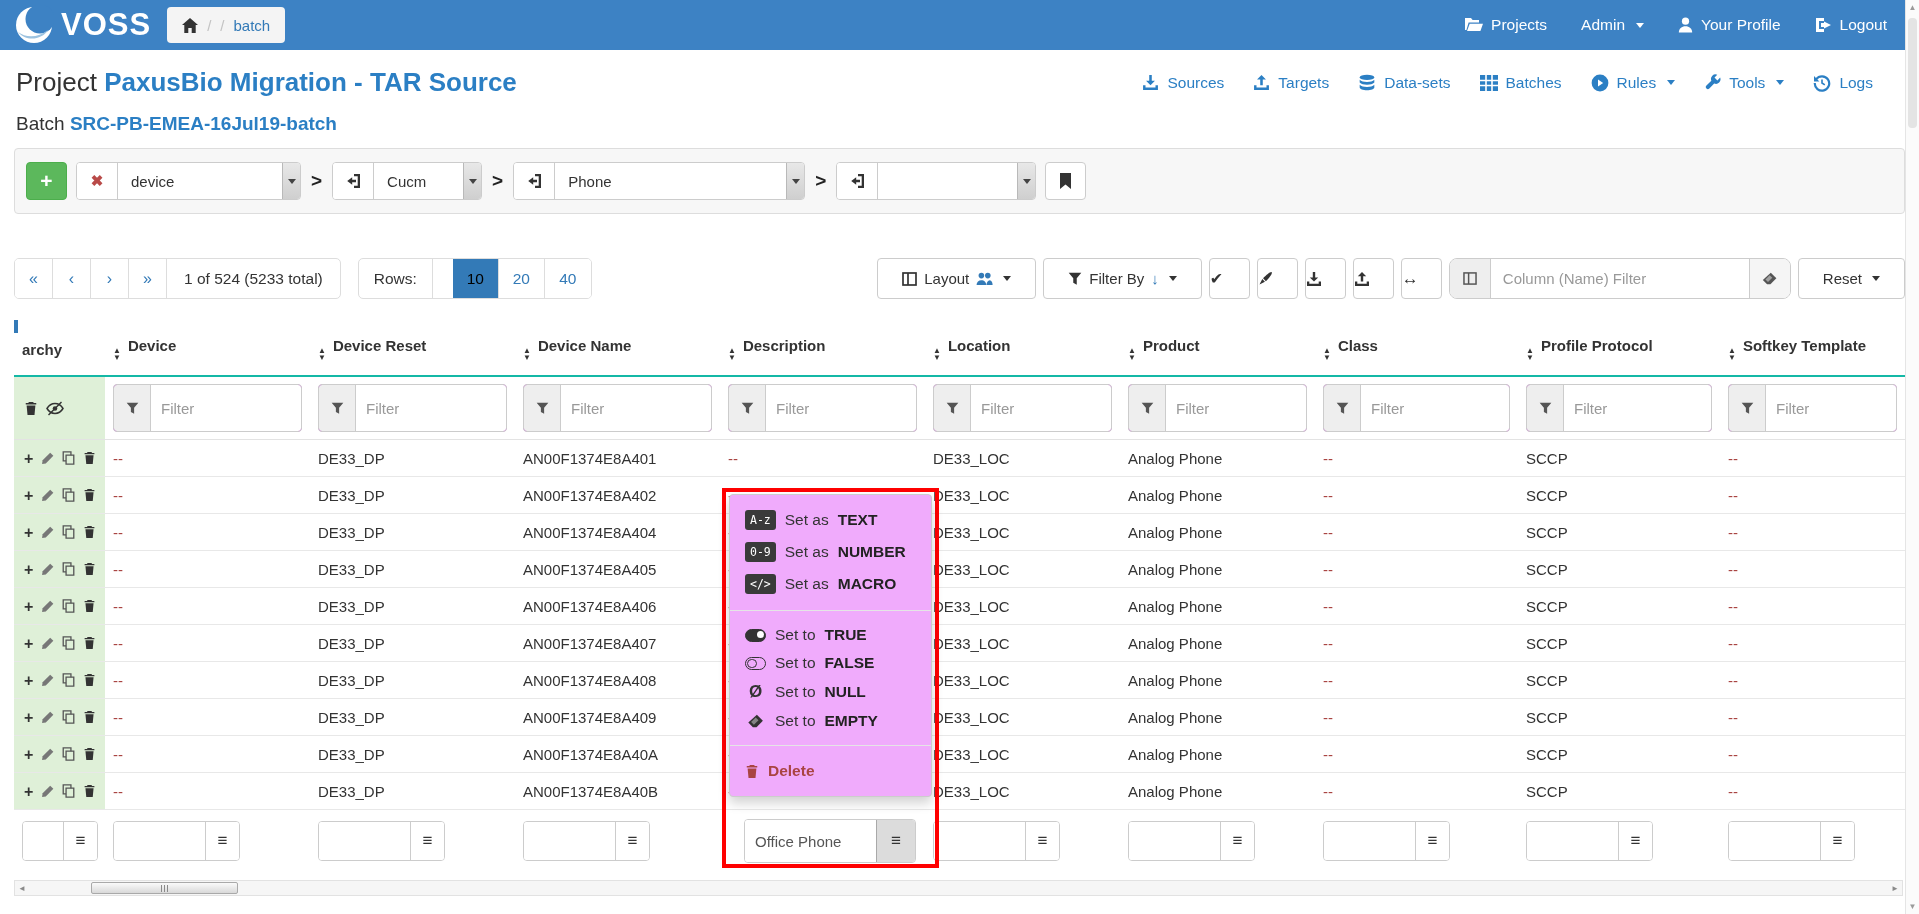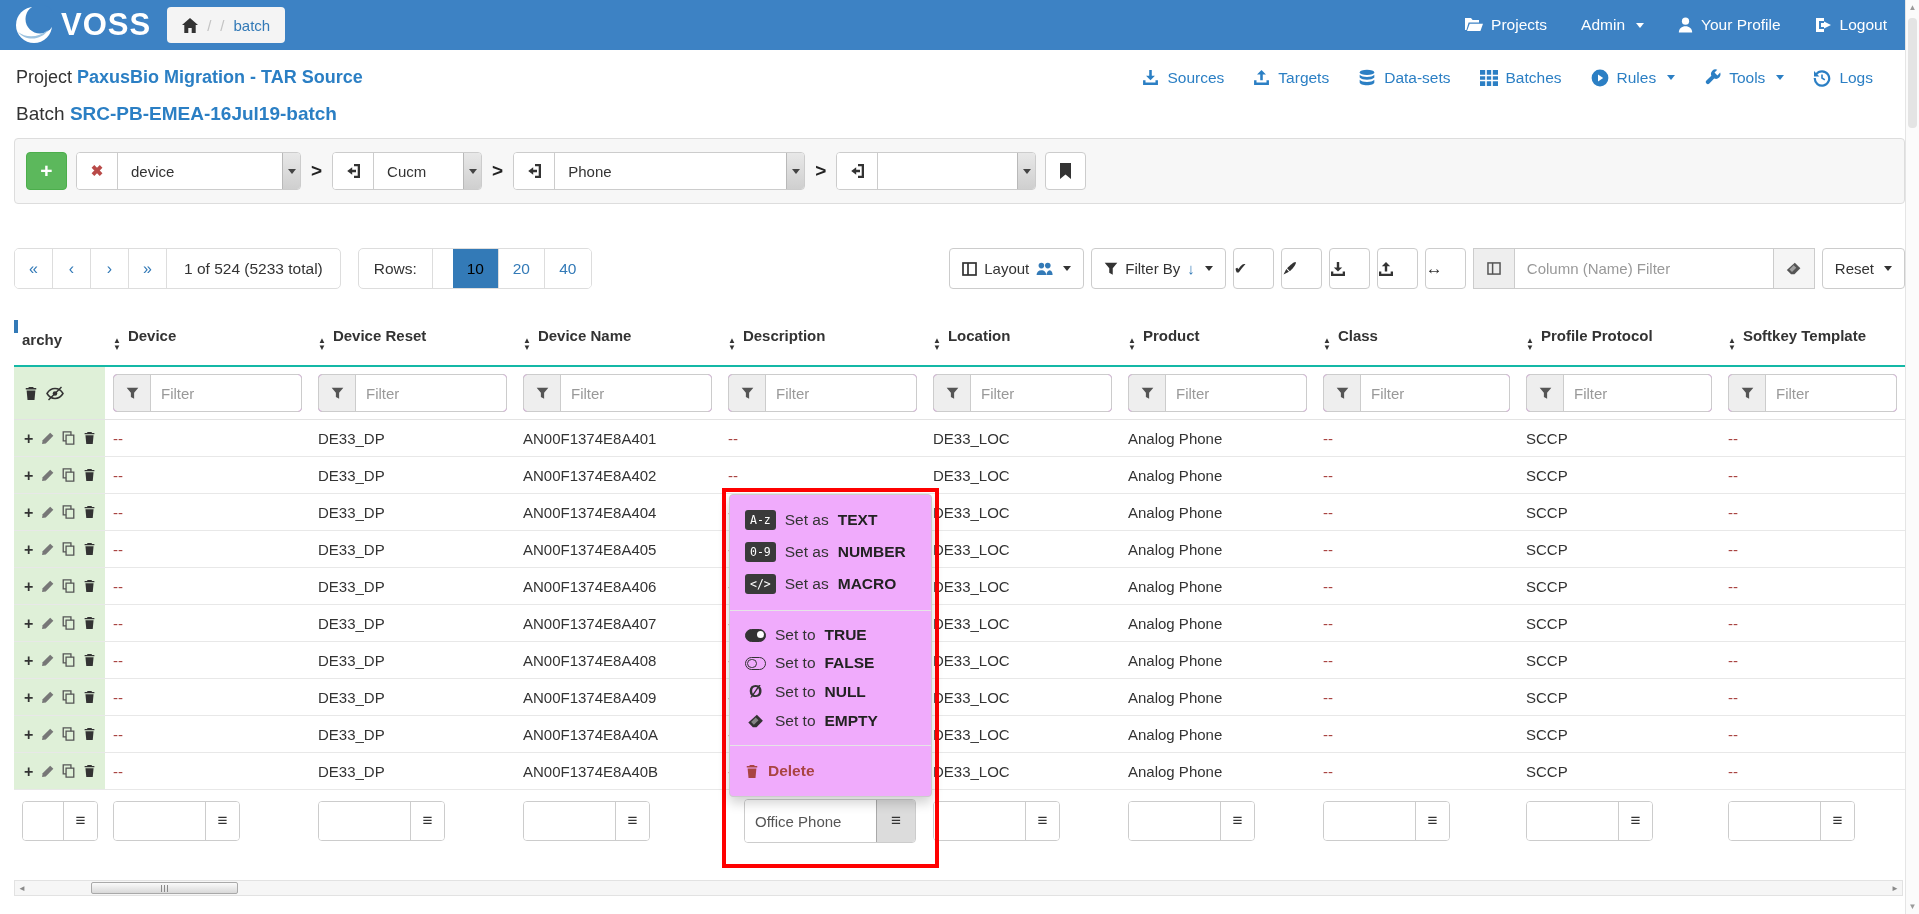--- a/index.html
+++ b/index.html
@@ -15,21 +15,21 @@
     display:flex; align-items:center; gap:9px; padding:0 15px; font-size:15px; }
   .bc-sep { color:#c3c3c3; }
   .bc-page { color:#337ab7; text-decoration:none; cursor:pointer; }
   .nav-right { margin-left:auto; display:flex; align-items:center; gap:34px; margin-right:18px; }
   .nav-right a { color:#fff; font-size:15.5px; text-decoration:none; display:flex; align-items:center; gap:8px; cursor:pointer; }
   .caret { display:inline-block; width:0; height:0; border-left:4px solid transparent;
     border-right:4px solid transparent; border-top:5px solid currentColor; margin-left:3px; }
 
   
   .page-header { display:flex; align-items:center; padding:17px 16px 0 16px; }
-  .page-title { font-size:18px; }
+  .page-title { font-size:26px; }
   .page-title .prefix { color:#333; }
   .page-title .name { color:#2b7fc4; font-weight:bold; }
   .page-nav { margin-left:auto; display:flex; align-items:center; gap:29px; margin-right:30px; }
   .page-nav a { color:#2b7fc4; font-size:15.5px; text-decoration:none; display:flex; align-items:center; gap:8px; cursor:pointer; }
 
   .batch-line { padding:15px 16px 0 16px; font-size:19px; }
   .batch-line .name { color:#2b7fc4; font-weight:bold; }
 
   
   .filter-panel { margin:13px 14px 0 14px; height:66px; background:#f7f7f7;
@@ -54,44 +54,44 @@
   .group { display:inline-flex; height:41px; border:1px solid #ddd; border-radius:5px; background:#fff; overflow:hidden; }
   .group > * { display:flex; align-items:center; justify-content:center; border-right:1px solid #ddd; }
   .group > *:last-child { border-right:none; }
   .pg-btn { width:38px; color:#337ab7; font-size:16px; cursor:pointer; background:#fff; }
   .pg-status { padding:0 17px; font-size:15.5px; color:#333; }
   .rows-group { margin-left:17px; }
   .rows-label { padding:0 15px; font-size:15.5px; }
   .rows-btn { width:46px; color:#337ab7; font-size:15.5px; cursor:pointer; background:#fff; }
   .rows-btn.active { background:#337ab7; color:#000000;margin-left:20px; }
   .right-controls { margin-left:auto; display:flex; align-items:center; gap:7px; }
-  .tbtn { height:41px; border:1px solid #ccc; border-radius:4px; background:#fff; padding:0 12px;
+  .tbtn { height:41px; border:1px solid #ccc; border-radius:4px; background:#fff; padding:0 24px;
     display:inline-flex; align-items:center; gap:7px; font-size:15px; color:#333; cursor:pointer; }
   .tbtn.sq { width:41px; padding:0; }
   .blue { color:#337ab7; }
-  .colfilter-group { display:flex; height:41px; border:1px solid #ccc; border-radius:0; overflow:hidden; background:#fff; }
+  .colfilter-group { display:flex; height:41px; border:1px solid #ccc; border-radius:8px; overflow:hidden; background:#fff; }
   .addon { width:41px; background:#eee; display:flex; align-items:center; justify-content:center; }
   .addon.left { border-right:1px solid #ccc; }
   .addon.right { border-left:1px solid #ccc; background:#f5f5f5; cursor:pointer; }
   .colfilter-group input { border:none; outline:none; width:258px; padding:0 12px; font-size:15px; color:#555; }
   ::placeholder { color:#999; opacity:1; }
 
   .blue-tick { position:absolute; left:14px; top:320px; width:4px; height:13px; background:#337ab7; }
 
   
   table.grid { margin:26px 0 0 14px; width:1891px; border-collapse:collapse; table-layout:fixed; }
   .c0{width:91px;} .c1{width:205px;} .c2{width:205px;} .c3{width:205px;} .c4{width:205px;}
   .c5{width:195px;} .c6{width:195px;} .c7{width:203px;} .c8{width:202px;} .c9{width:185px;}
   th { text-align:left; font-size:15px; font-weight:bold; color:#333; padding:12px 8px 14px 8px;
     border-bottom:2px solid #14b8a6; white-space:nowrap; overflow:hidden; }
   .sort { display:inline-flex; flex-direction:column; margin-right:7px; vertical-align:-2px; cursor:pointer; }
   .sort i { font-style:normal; font-size:8px; line-height:6.5px; color:#333; }
   tr.filter-row td { padding:7px 8px; border-bottom:1px solid #e3e3e3; }
   td.actions { background:#dff0d8; }
-  .fcell { display:flex; height:38px; border:1px solid #ccc; border-radius:4px; overflow:hidden; background:#a21caf; }
+  .fcell { display:flex; height:48px; border:1px solid #ccc; border-radius:4px; overflow:hidden; background:#a21caf; }
   .fcell .fic { width:37px; background:#eee; border-right:1px solid #ccc; display:flex; align-items:center; justify-content:center; }
   .fcell input { border:none; outline:none; flex:1; min-width:0; padding:0 10px; font-size:15px; color:#555; }
   .rowicons { display:flex; align-items:center; gap:8px; color:#333; padding-left:2px; }
   .rowicons .ic { display:inline-flex; cursor:pointer; }
   tbody.data tr td { font-size:15px; padding:8px 8px; border-bottom:1px solid #e8e8e8; height:37px;
     white-space:nowrap; overflow:hidden; }
   td .dash, .dash { color:#a94442; }
   tr.bulk-row td { padding:9px 8px 10px 8px; height:58px; }
   .bulkgroup { display:flex; height:40px; border:1px solid #ccc; border-radius:4px; background:#fff; overflow:hidden; }
   .bulkgroup input { border:none; outline:none; flex:1; min-width:0; padding:0 10px; font-size:15px; color:#555; }

